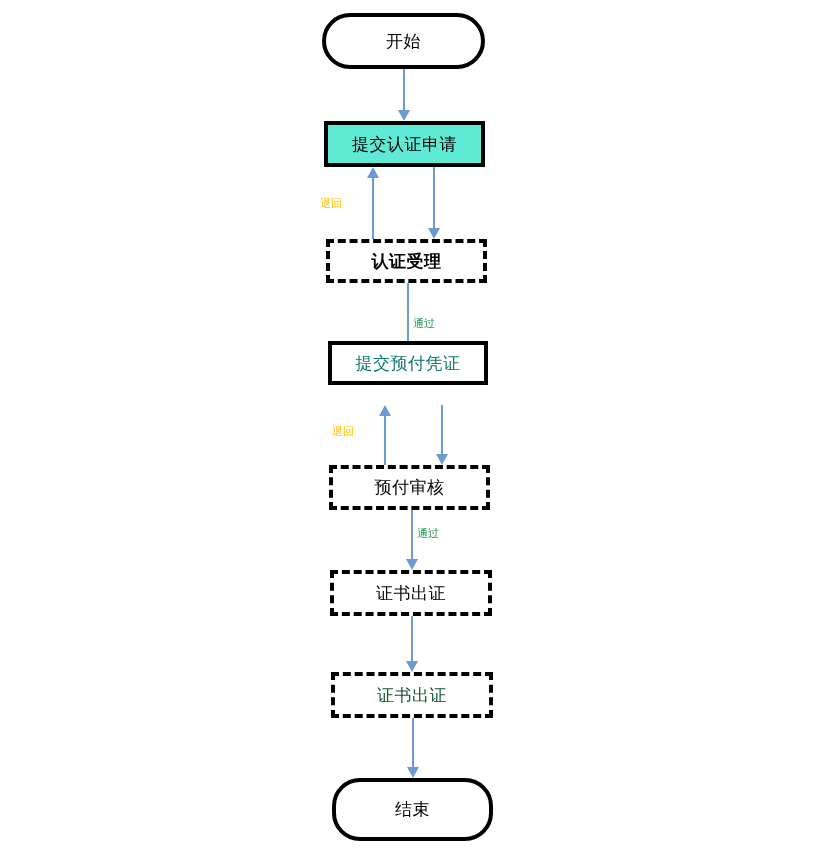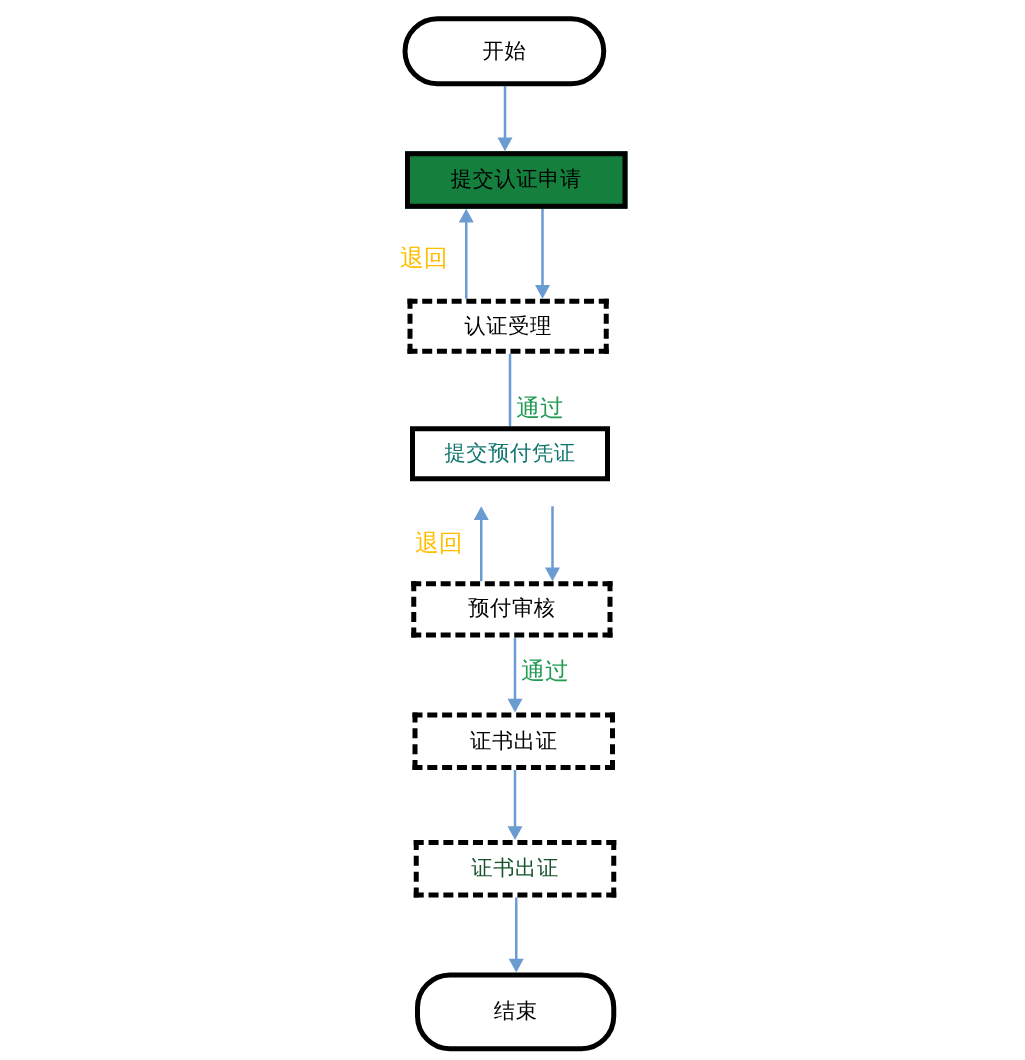--- a/index.html
+++ b/index.html
@@ -47,21 +47,21 @@
   .edge {
     position: absolute;
     z-index: 1;
   }
   .edge svg {
     display: block;
     overflow: visible;
   }
   .edge-label {
     position: absolute;
-    font-size: 19px;
+    font-size: 11px;
     line-height: 1;
     white-space: nowrap;
     z-index: 4;
   }
 </style>
 </head>
 <body>
 
 <div id="canvas">
   <div id="edge-layer">
@@ -117,24 +117,24 @@
         <svg width="20" height="60" viewBox="0 0 20 60">
           <line x1="10" y1="0" x2="10" y2="51" stroke="#6A9BD1" stroke-width="2"></line>
           <polygon points="10,60 4,49 16,49" fill="#6A9BD1"></polygon>
         </svg>
       </div>
     </div>
   <div id="node-layer">
       <div class="node terminator" style="left: 322px; top: 13px; width: 163px; height: 56px; border-color: rgb(0, 0, 0); color: rgb(0, 0, 0); background: rgb(255, 255, 255);">
         <span>开始</span>
       </div>
-      <div class="node process" style="left: 324px; top: 121px; width: 178px; height: 46px; border-color: rgb(0, 0, 0); color: rgb(0, 0, 0); background: #15803d;">
+      <div class="node process" style="left: 324px; top: 121px; width: 161px; height: 46px; border-color: rgb(0, 0, 0); color: rgb(0, 0, 0); background: #5eead4;">
         <span>提交认证申请</span>
       </div>
-      <div class="node dashed" style="left: 326px; top: 239px; width: 161px; height: 44px; border-color: rgb(0, 0, 0); color: rgb(0, 0, 0);">
+      <div class="node dashed" style="left: 326px; top: 239px; width: 161px; height: 44px; border-color: rgb(0, 0, 0); color: rgb(0, 0, 0); font-weight: bold;">
         <span>认证受理</span>
       </div>
       <div class="node process" style="left: 328px; top: 341px; width: 160px; height: 44px; border-color: rgb(0, 0, 0); color: #0f766e; background: rgb(255, 255, 255);">
         <span>提交预付凭证</span>
       </div>
       <div class="node dashed" style="left: 329px; top: 465px; width: 161px; height: 45px; border-color: rgb(0, 0, 0); color: rgb(0, 0, 0); align-items: center;">
         <span>预付审核</span>
       </div>
       <div class="node dashed" style="left: 330px; top: 570px; width: 162px; height: 46px; border-color: rgb(0, 0, 0); color: rgb(0, 0, 0);">
         <span>证书出证</span>

